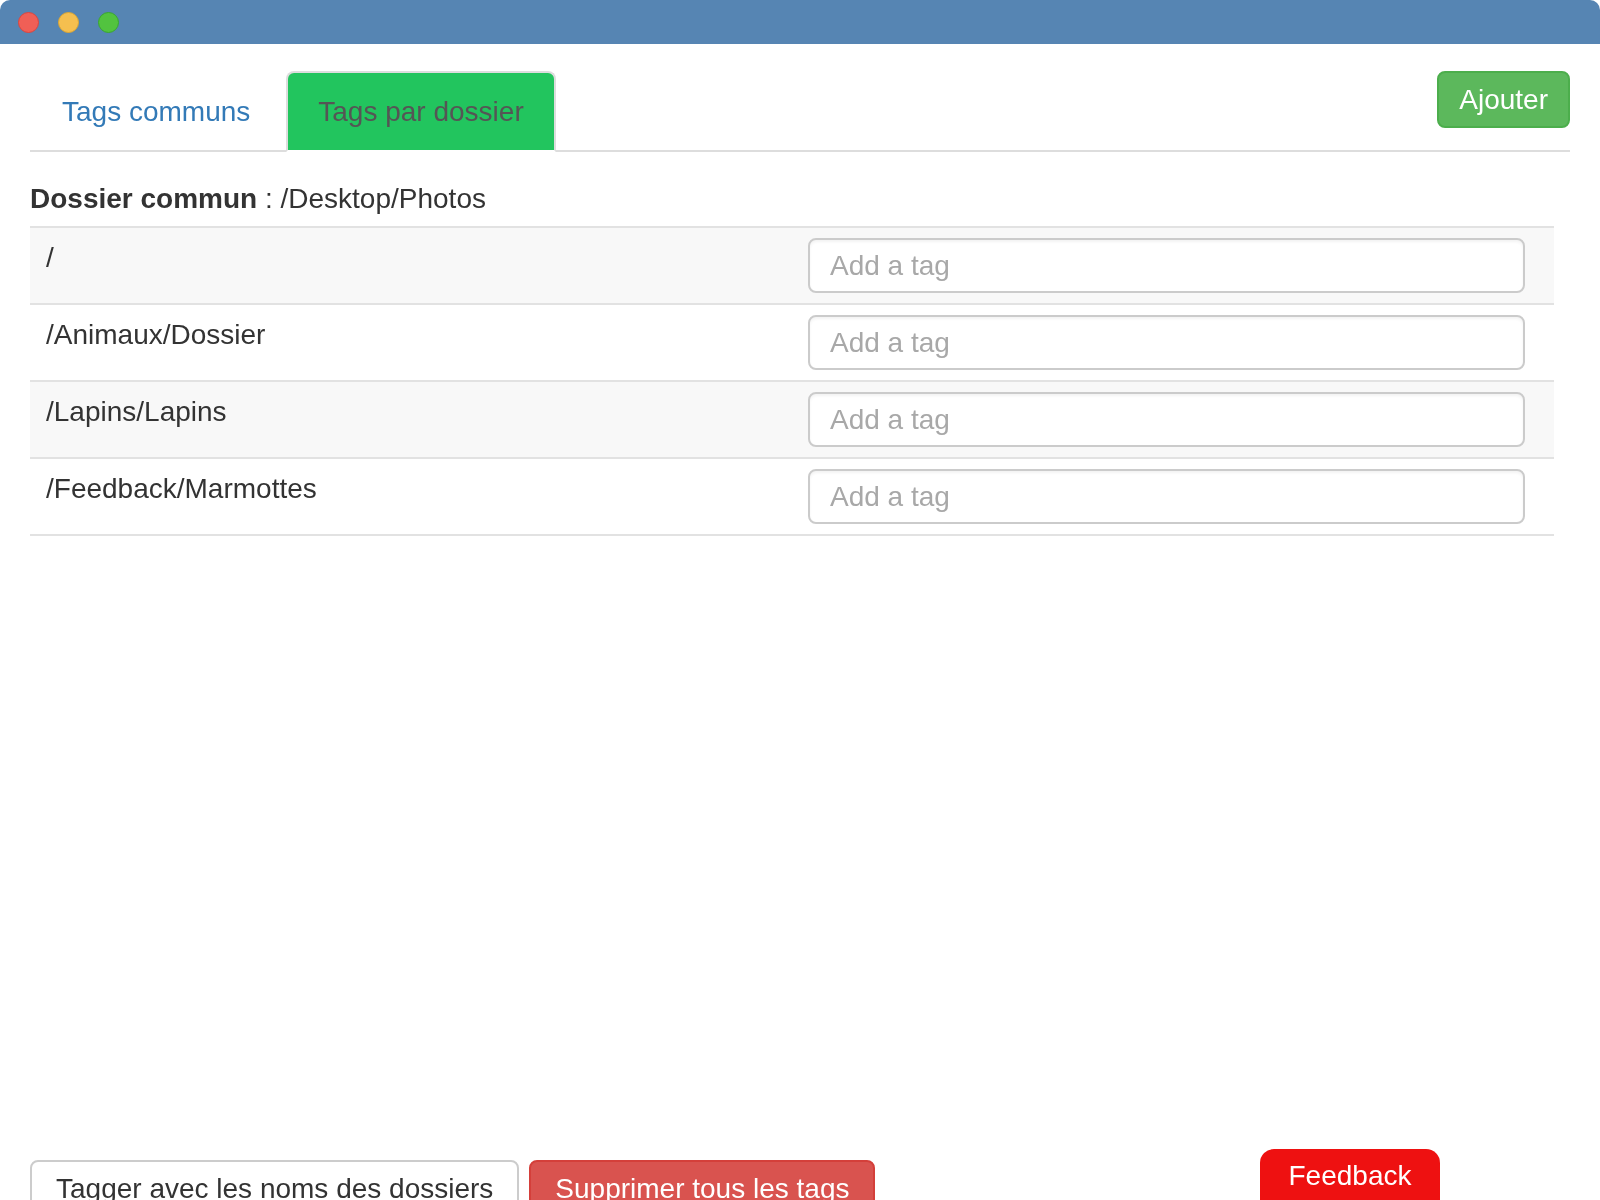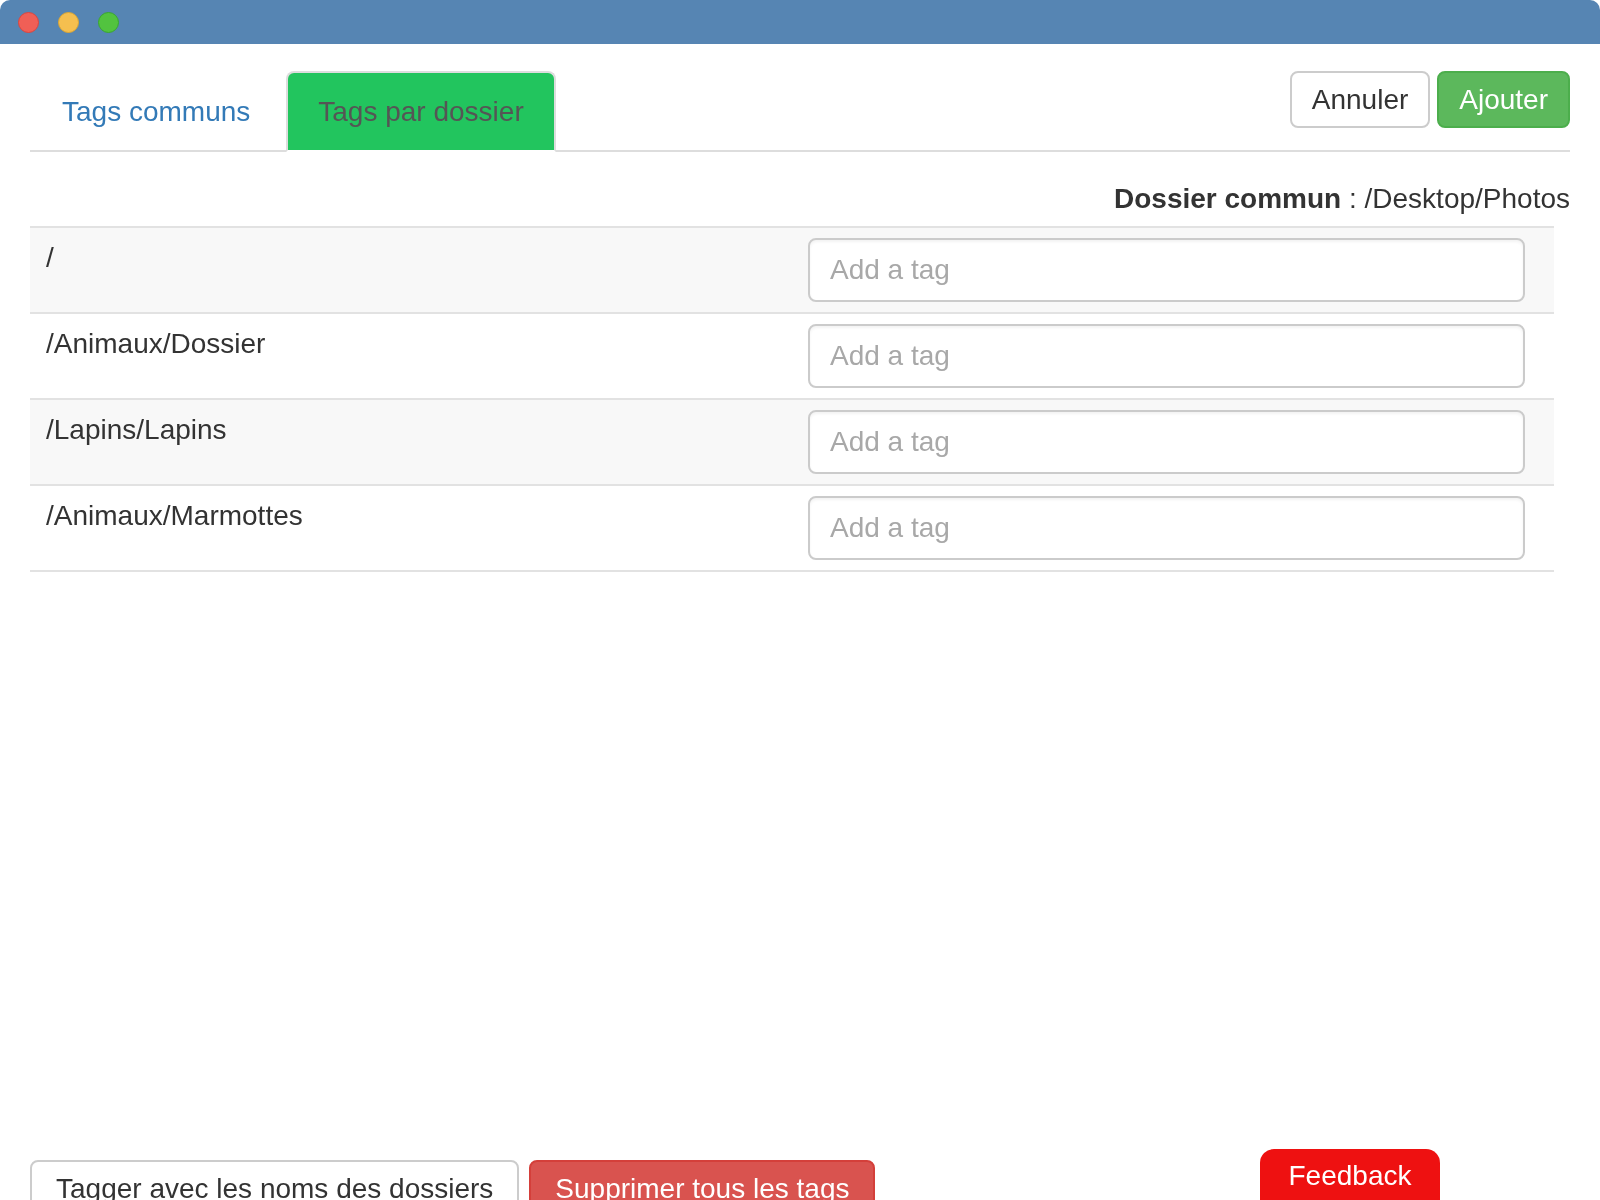--- a/index.html
+++ b/index.html
@@ -98,21 +98,20 @@
   }
   .btn-success { background: #5cb85c; border-color: #4cae4c; color: #fff; }
   .btn-danger  { background: #d9534f; border-color: #d43f3a; color: #ffffff; }
 
   
   .section-title {
     margin-top: 30px;
     font-size: 28px;
     line-height: 34px;
     color: #333;
-    text-align: right;
   }
   .section-title .bold { font-weight: bold; }
 
   
   .folder-table {
     margin-top: 10px;
     width: calc(100% - 16px);
     border-collapse: collapse;
     font-size: 28px;
   }
@@ -124,21 +123,21 @@
   }
   .folder-table { border-bottom: 2px solid #e2e2e2; }
   .folder-table td.path-cell {
     width: 50%;
     color: #333;
     line-height: 36px;
     padding-top: 12px;
   }
   .tag-input {
     width: 717px;
-    height: 64px;
+    height: 55px;
     border: 2px solid #cbcbcb;
     border-radius: 8px;
     padding: 0 20px;
     font-family: "Liberation Sans", sans-serif;
     font-size: 28px;
     color: #555;
     background: #fff;
     box-shadow: inset 0 2px 3px rgba(0,0,0,0.05);
     outline: none;
   }
@@ -189,21 +188,20 @@
   <div class="header-row">
     <ul class="nav-tabs">
       <li>
         <span class="tab-link">Tags communs</span>
       </li>
       <li>
         <span class="tab-link active">Tags par dossier</span>
       </li>
     </ul>
     <div class="header-actions">
-      <button class="btn">Annuler</button>
       <button class="btn btn-success">Ajouter</button>
     </div>
   </div>
 
   <div class="section-title">
     <span class="bold">Dossier commun</span><span> : /Desktop/Photos</span>
   </div>
 
   <table class="folder-table">
     <tbody>
@@ -213,21 +211,21 @@
       </tr>
       <tr>
         <td class="path-cell">/Animaux/Dossier</td>
         <td><input class="tag-input" type="text" placeholder="Add a tag" style=""></td>
       </tr>
       <tr>
         <td class="path-cell">/Lapins/Lapins</td>
         <td><input class="tag-input" type="text" placeholder="Add a tag" style=""></td>
       </tr>
       <tr>
-        <td class="path-cell">/Animaux/Marmottes</td>
+        <td class="path-cell">/Feedback/Marmottes</td>
         <td><input class="tag-input" type="text" placeholder="Add a tag" style=""></td>
       </tr>
     </tbody>
   </table>
 
 </div>
 
 <div class="footer-actions">
   <button class="btn">Tagger avec les noms des dossiers</button>
   <button class="btn btn-danger">Supprimer tous les tags</button>

